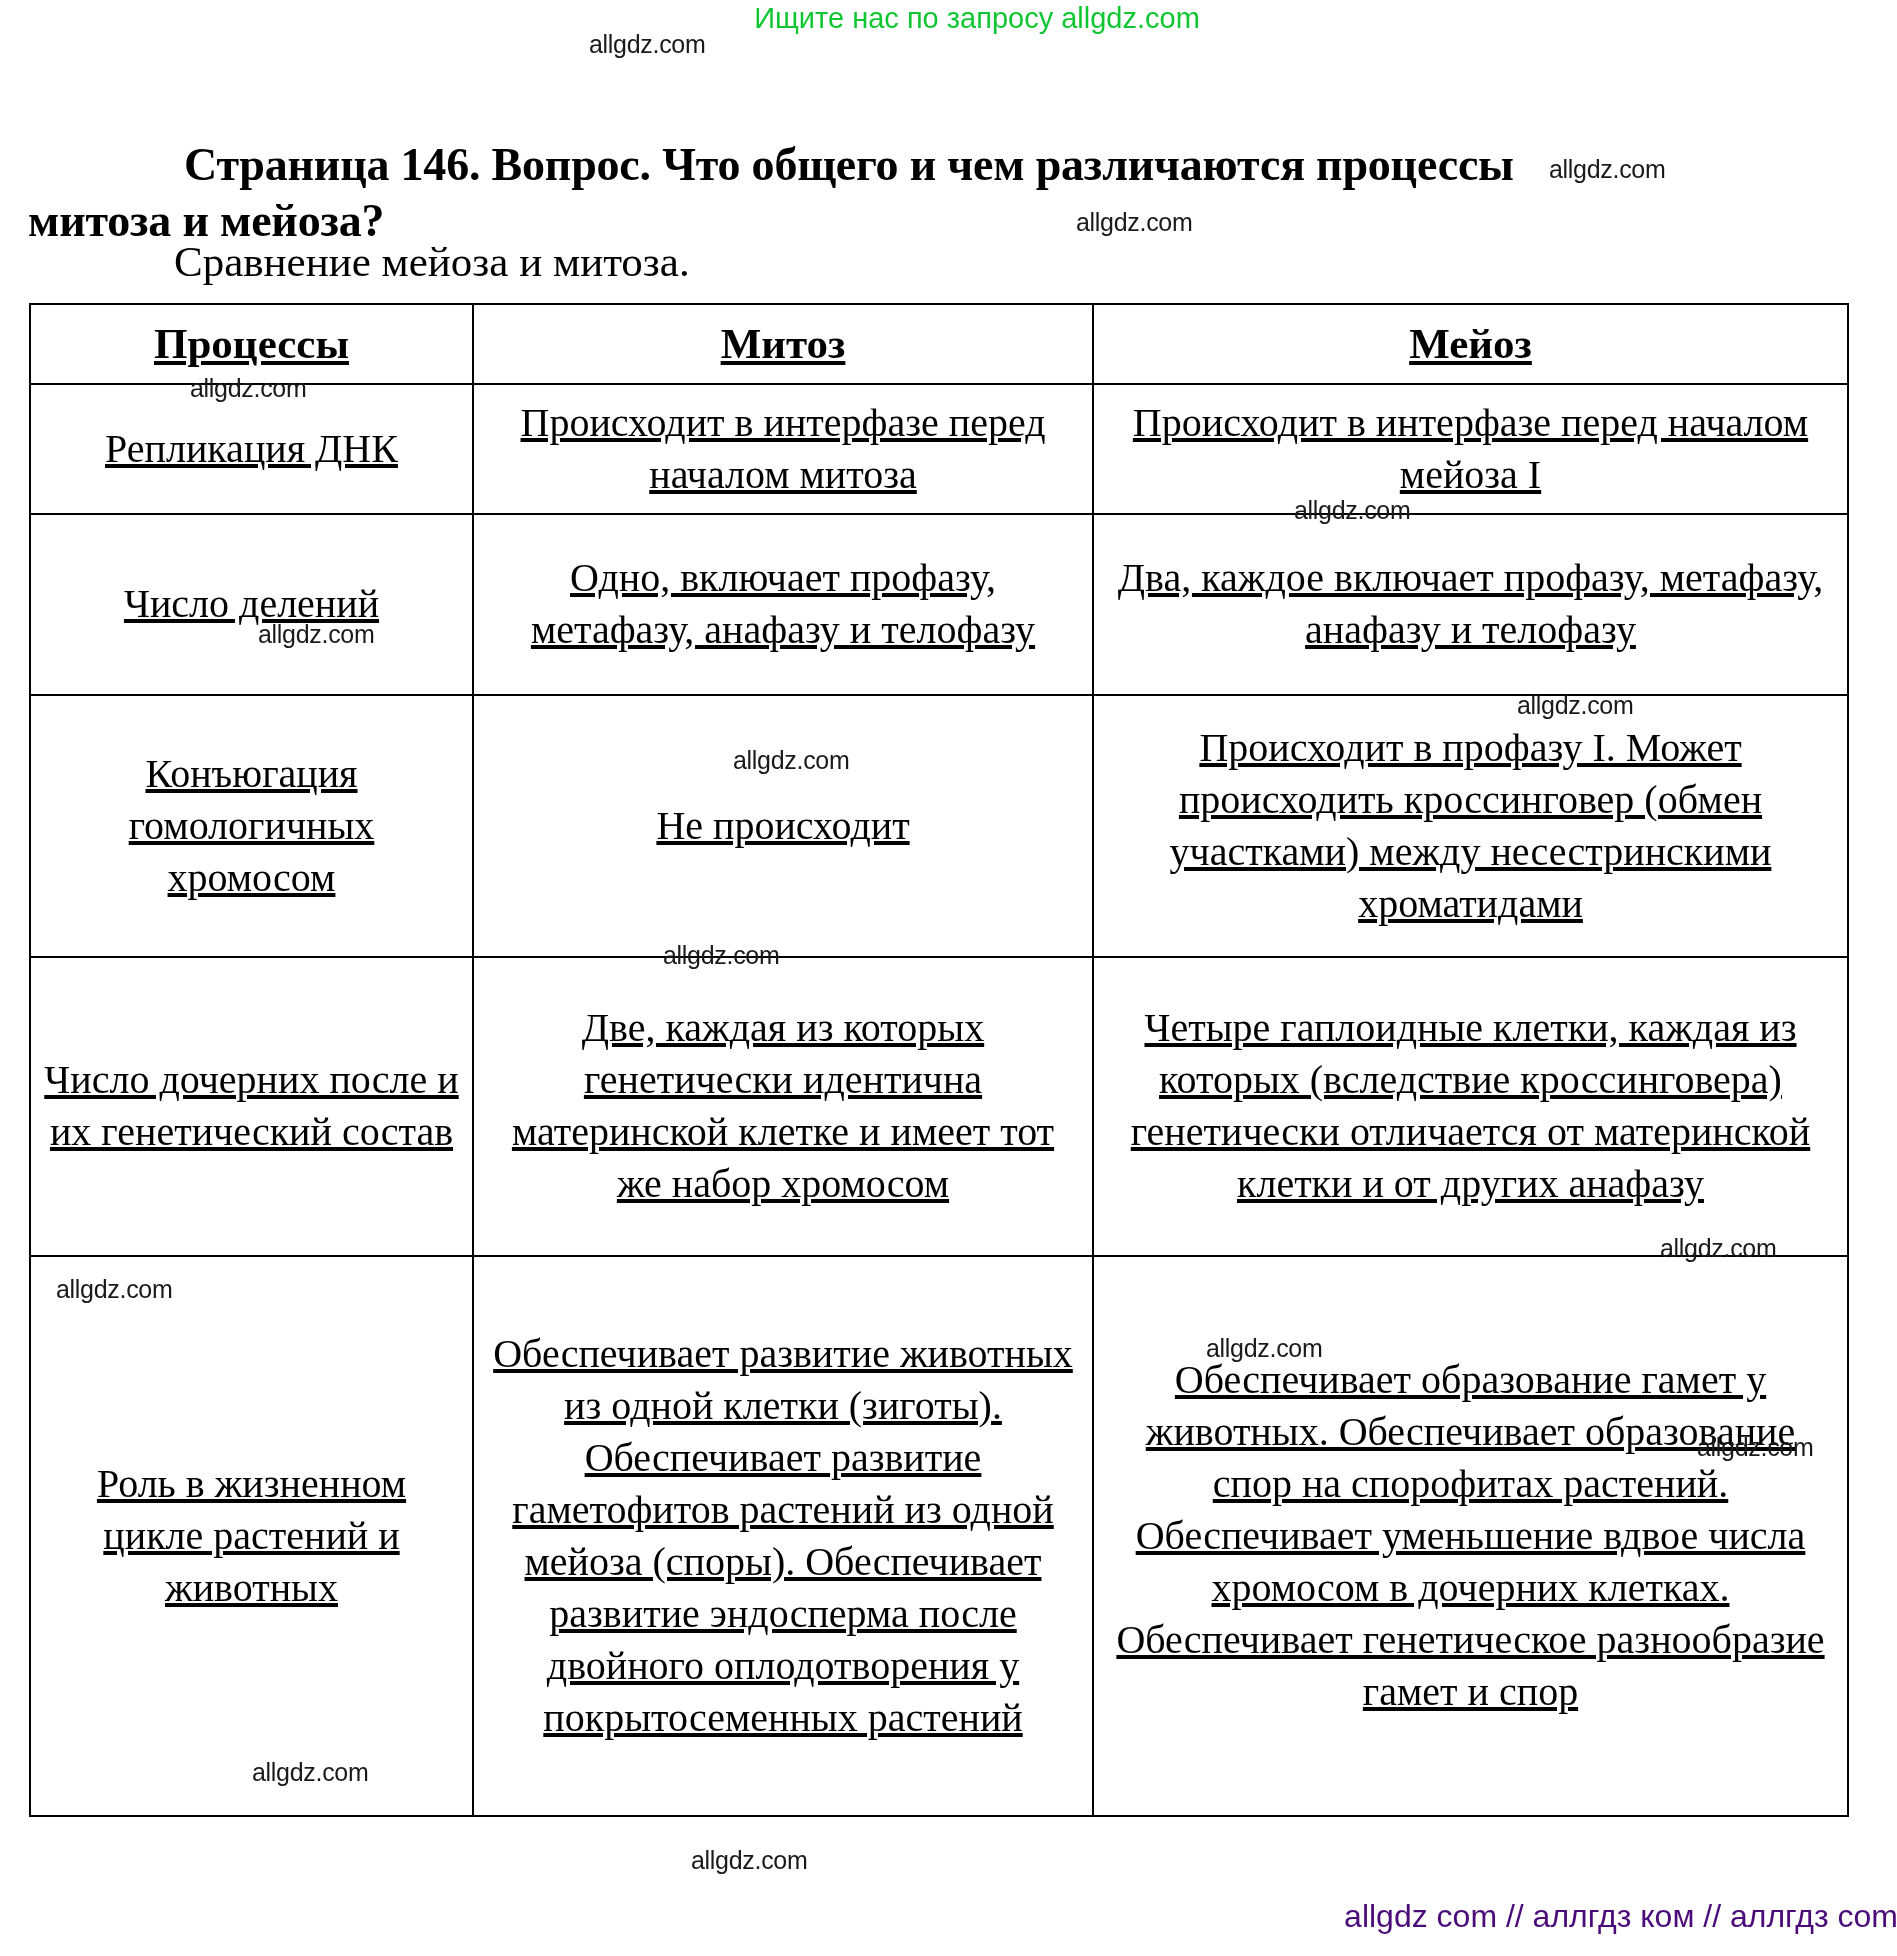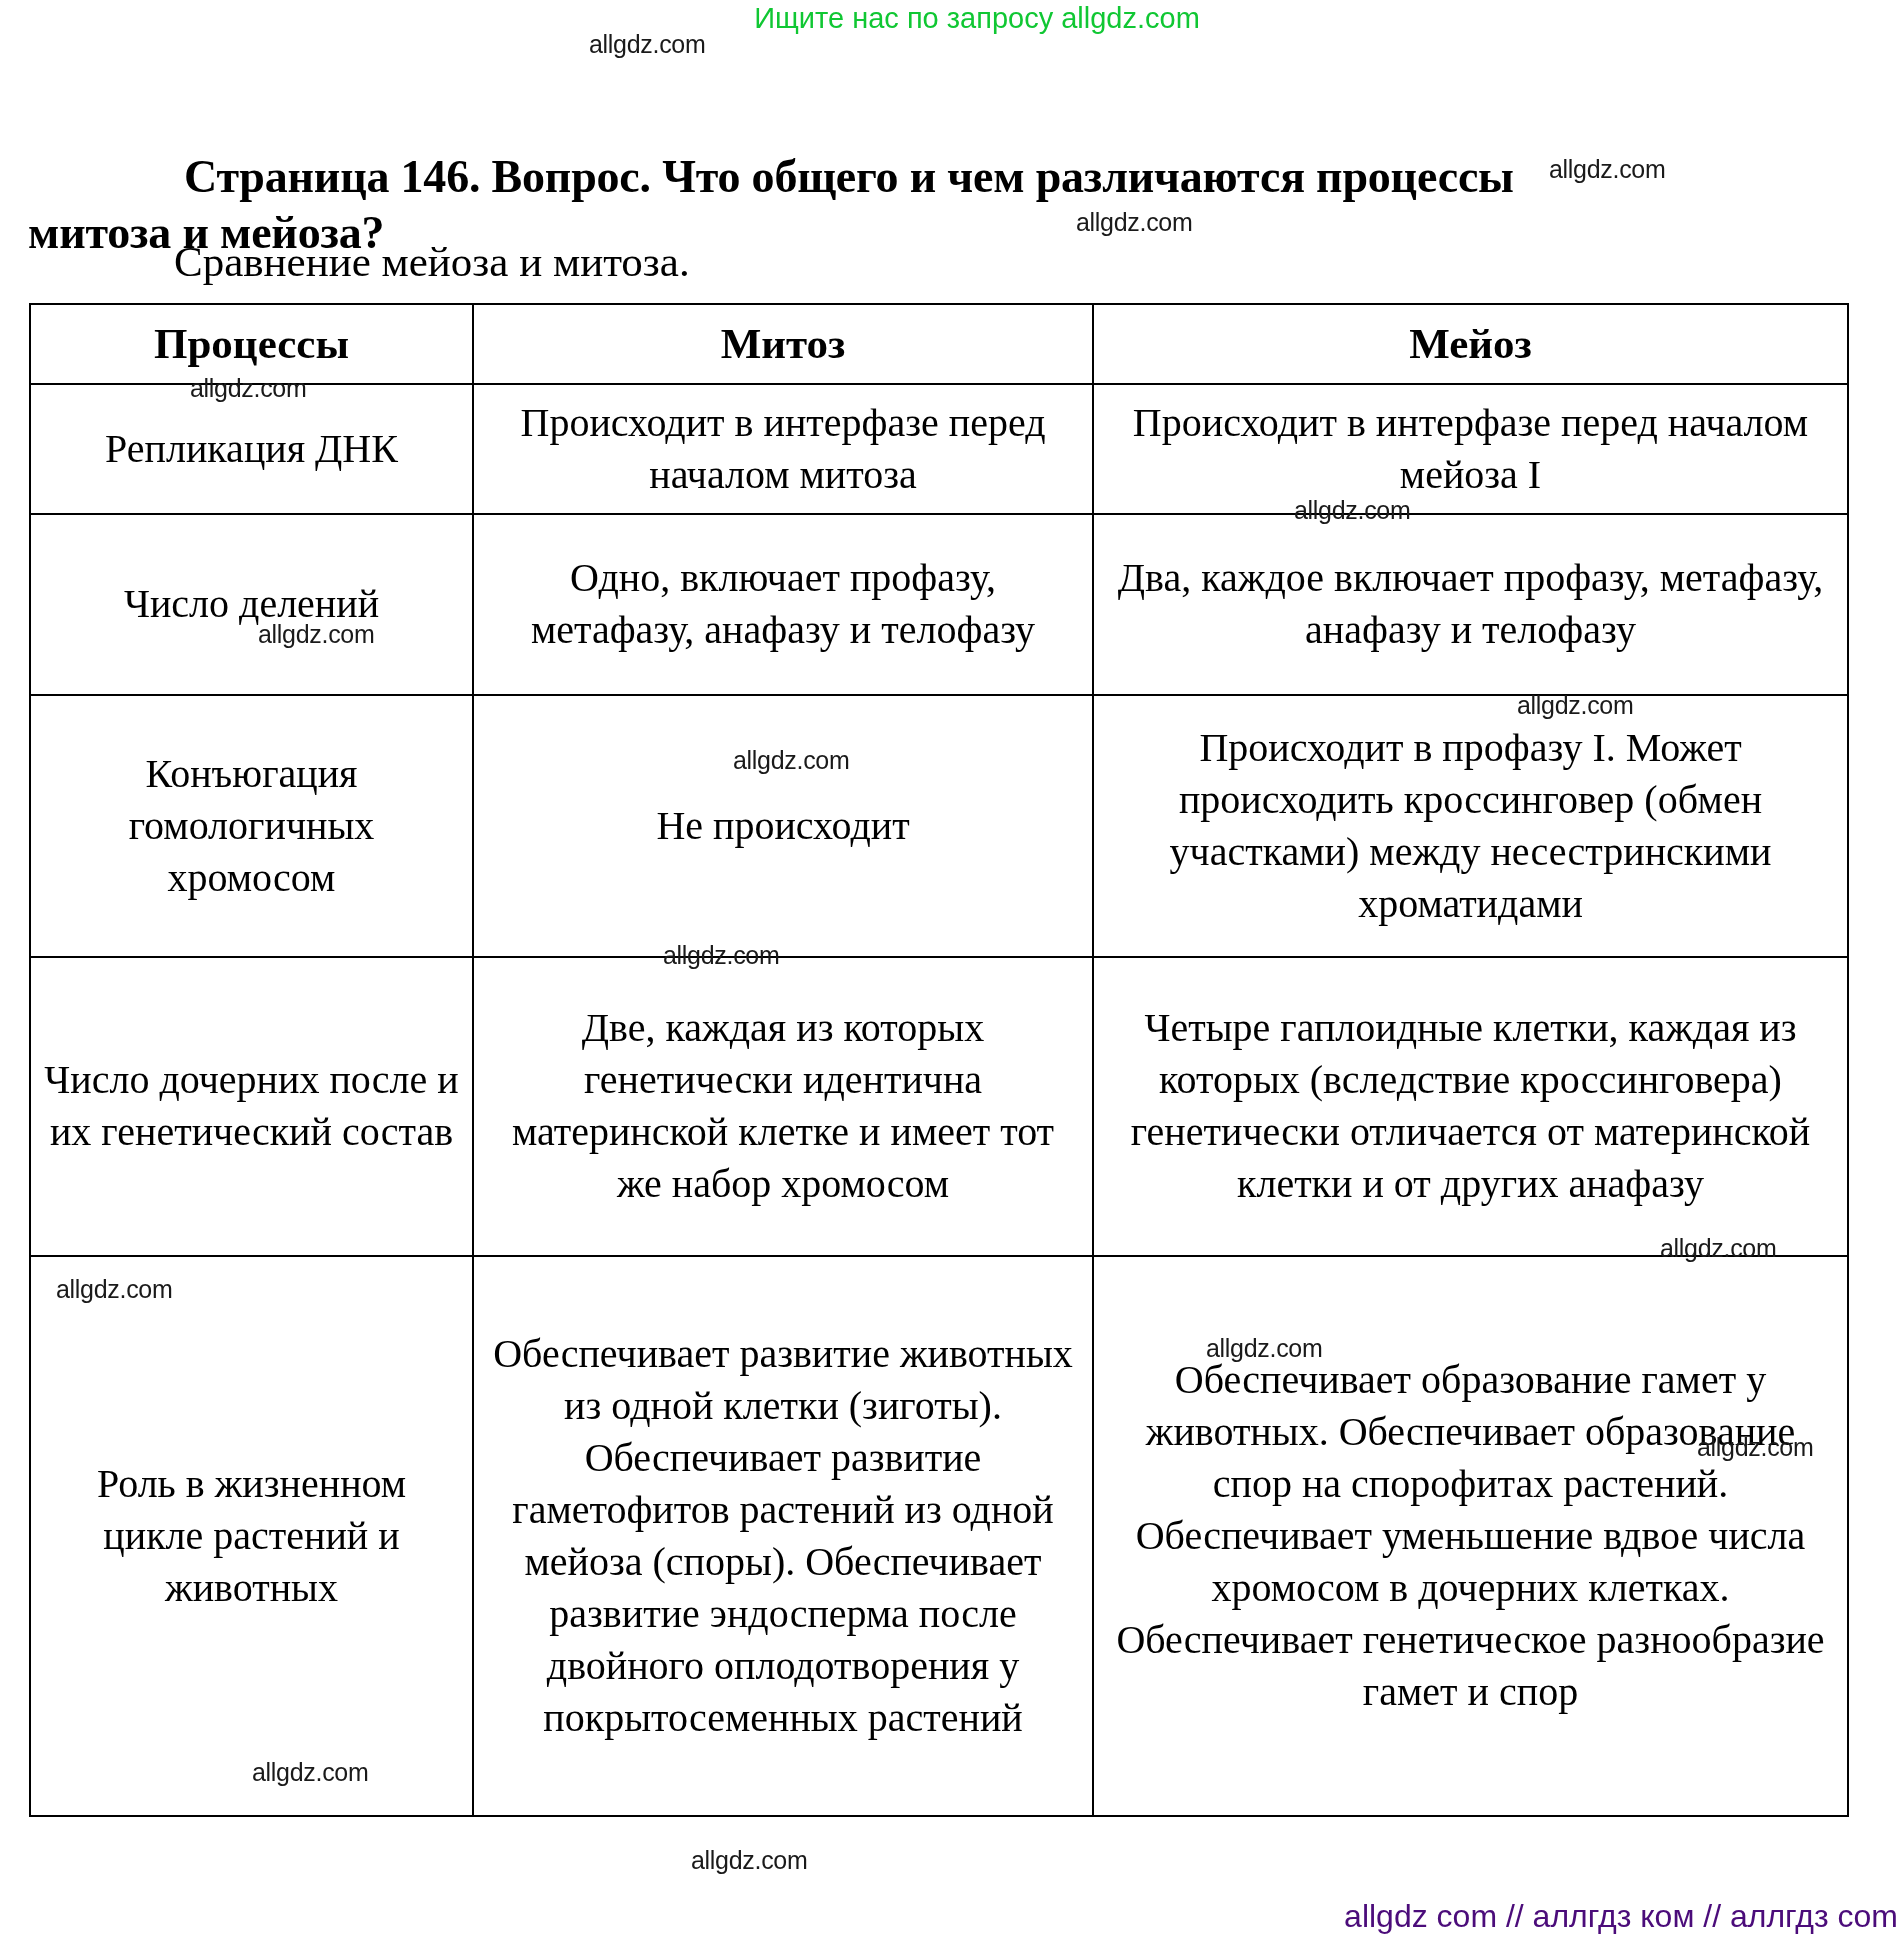--- a/index.html
+++ b/index.html
@@ -53,21 +53,21 @@
     font-family: "Liberation Sans", "DejaVu Sans", sans-serif;
     font-size: 32px;
     color: #4b0c7a;
     white-space: nowrap;
     z-index: 6;
   }
 
   
   .q-title {
     position: absolute;
-    top: 108px;
+    top: 96px;
     left: 28px;
     width: 1818px;
     font-size: 46px;
     font-weight: bold;
     line-height: 1.22;
     letter-spacing: -0.2px;
     margin-top: 41px;
   }
   .q-title .ind { display: inline-block; width: 156px; }
 
@@ -80,20 +80,21 @@
     white-space: nowrap;
     margin-left: 7px;
   }
 
   
   .tbl-wrap {
     position: absolute;
     top: 303px;
     left: 29px;
     width: 1818px;
+    text-decoration: underline;
   }
   table.cmp {
     border-collapse: collapse;
     width: 1818px;
     table-layout: fixed;
   }
   table.cmp td, table.cmp th {
     border: 2.8px solid #000000;
     vertical-align: middle;
     text-align: center;

